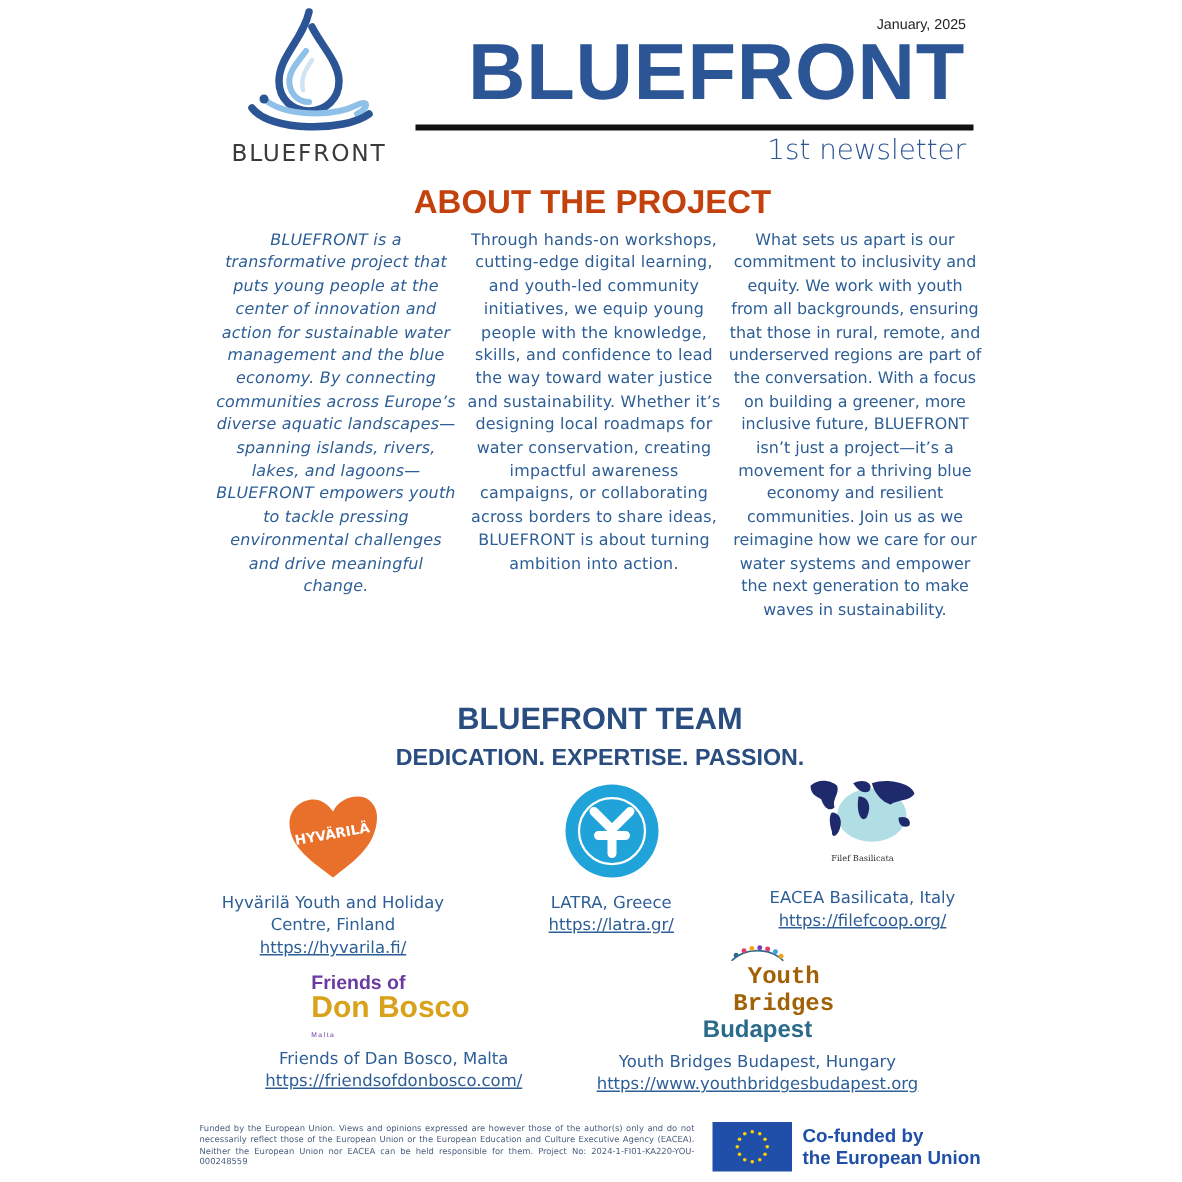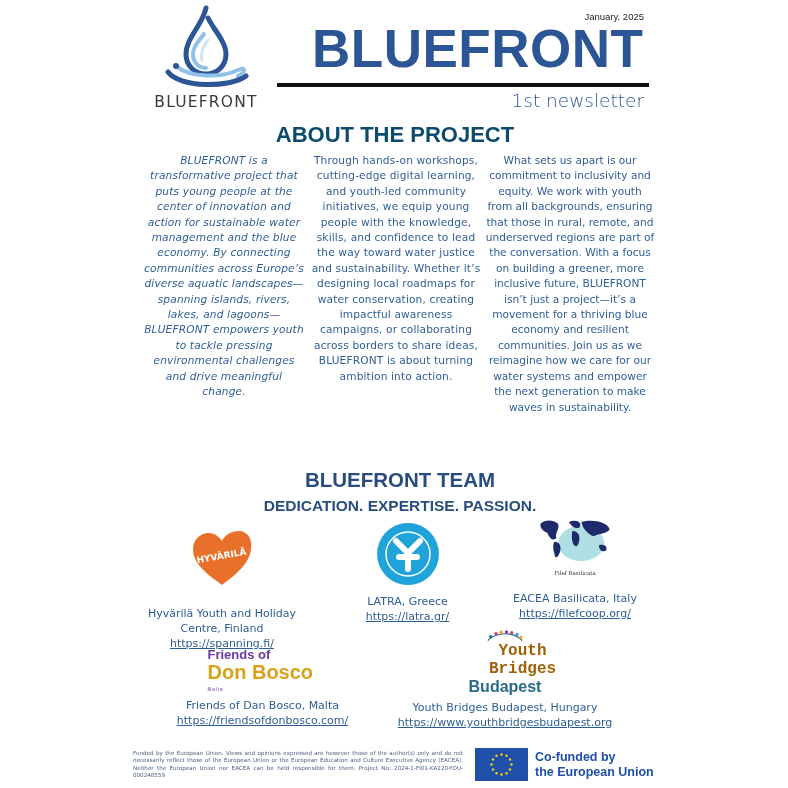--- a/index.html
+++ b/index.html
@@ -15,21 +15,21 @@
       font-family: "DejaVu Sans", sans-serif; font-size: 15.5px; letter-spacing: 1.2px; color: #3a3a3a; }
 
     #date { right: 144px; top: 11px; font-size: 9.5px; color: #222; font-family: "Liberation Sans", sans-serif; }
     #main-title { left: 312px; top: 22px; width: 320px; text-align: center;
       font-family: "Liberation Sans", sans-serif; font-weight: 700; font-size: 53px; letter-spacing: 0.5px; color: #2b5594; line-height: 1; }
     #title-rule { left: 277px; top: 83px; width: 372px; height: 4px; background: #111; }
     #newsletter-label { right: 144px; top: 90px; font-family: "DejaVu Sans", sans-serif; font-size: 18.5px; color: #2b5594; font-weight: 300; text-align: center; }
 
     
     #about-title { left: 140px; top: 122px; width: 510px; text-align: center;
-      font-family: "Liberation Sans", sans-serif; font-weight: 700; font-size: 22px; color: #0c4a6e; }
+      font-family: "Liberation Sans", sans-serif; font-weight: 700; font-size: 22px; color: #c2410c; }
     .col { top: 153px; text-align: center; font-size: 10.6px; line-height: 15.4px; color: #2d5e96; letter-spacing: 0.15px; }
     #col-1 { left: 143px; width: 162px; font-style: italic; }
     #col-2 { left: 310px; width: 172px; }
     #col-3 { left: 485px; width: 170px; letter-spacing: 0; }
 
     
     #team-title { left: 140px; top: 468px; width: 520px; text-align: center;
       font-family: Liberation Sans, sans-serif; font-weight: 700; font-size: 20.5px; color: #2a4d80; }
     #team-tagline { left: 140px; top: 497px; width: 520px; text-align: center;
       font-family: "Liberation Sans", sans-serif; font-weight: 700; font-size: 15.5px; color: #2a4d80; }
@@ -79,22 +79,22 @@
 <div id="team-title" class="abs">BLUEFRONT TEAM</div>
 <div id="team-tagline" class="abs">DEDICATION. EXPERTISE. PASSION.</div>
 
 <div id="partner-hyvarila" class="abs partner">
   <div class="logo-box" style="width:70px;height:64px;">
     <svg width="66" height="58" viewBox="0 0 66 58">
       <path d="M33 56 C20 46 4 36 4 20 C4 10 12 4 20 4 C26 4 30 8 33 12 C36 6 42 2 50 2 C58 2 64 10 62 20 C60 36 46 46 33 56 Z" fill="#e8702a"></path>
       <text x="33" y="30" text-anchor="middle" font-family="DejaVu Sans, sans-serif" font-size="9" font-weight="700" fill="#ffffff" transform="rotate(-10 33 30)">HYVÄRILÄ</text>
     </svg>
   </div>
-  <span class="p-name" style="margin-top:16px;">Hyvärilä Youth and Holiday Centre, Finland</span>
-  <a class="p-link">https://spanning.fi/</a>
+  <span class="p-name" style="margin-top:4px;">Hyvärilä Youth and Holiday Centre, Finland</span>
+  <a class="p-link">https://hyvarila.fi/</a>
 </div>
 
 <div id="partner-latra" class="abs partner">
   <div class="logo-box" style="width:70px;height:68px;">
     <svg width="66" height="66" viewBox="0 0 66 66">
       <circle cx="33" cy="33" r="31" fill="#1fa3d8"></circle>
       <circle cx="33" cy="33" r="22" fill="none" stroke="#ffffff" stroke-width="1.5"></circle>
       <path d="M21 20 L33 32 L45 20 M33 32 L33 48 M24 36 L42 36" fill="none" stroke="#ffffff" stroke-width="6" stroke-linecap="round"></path>
     </svg>
   </div>

